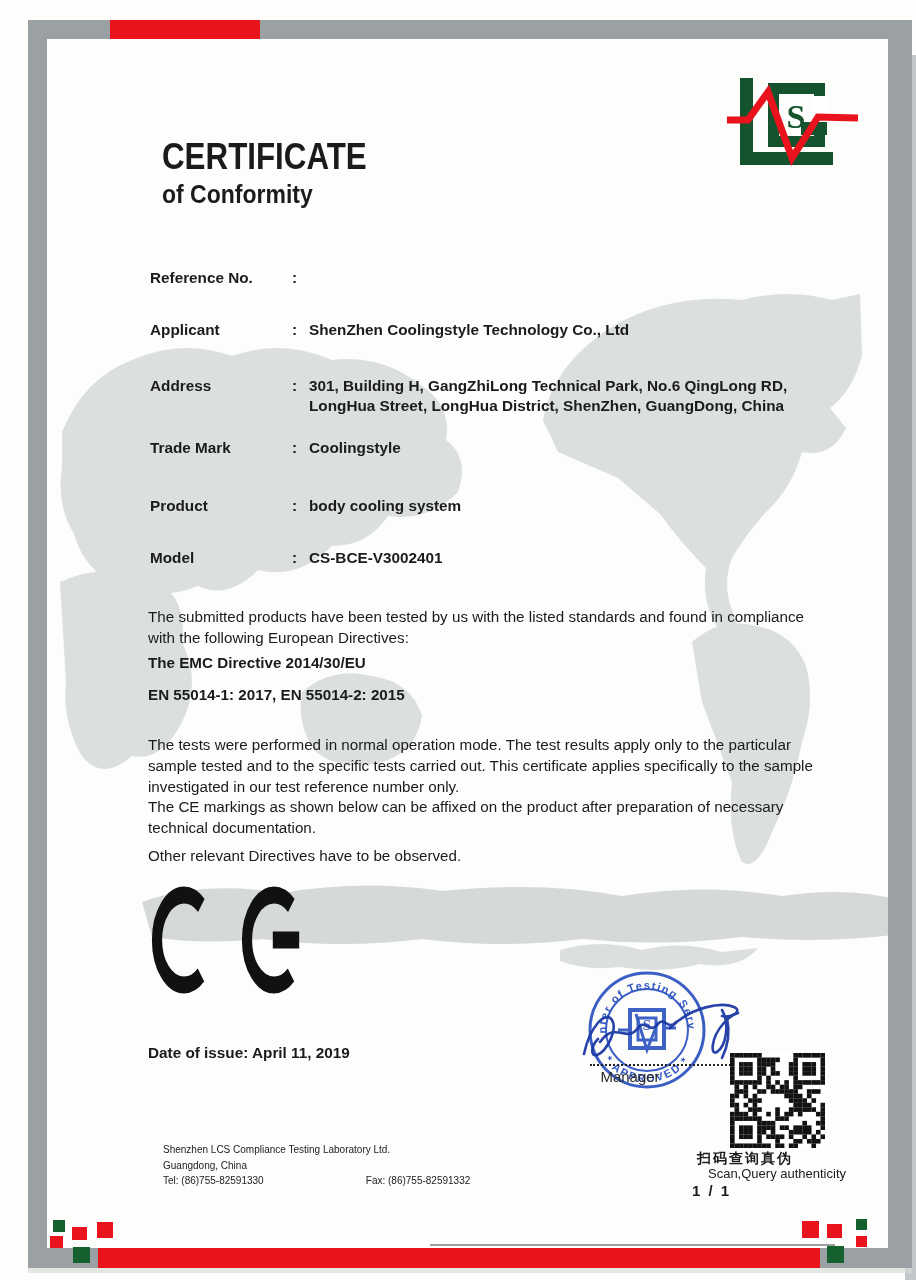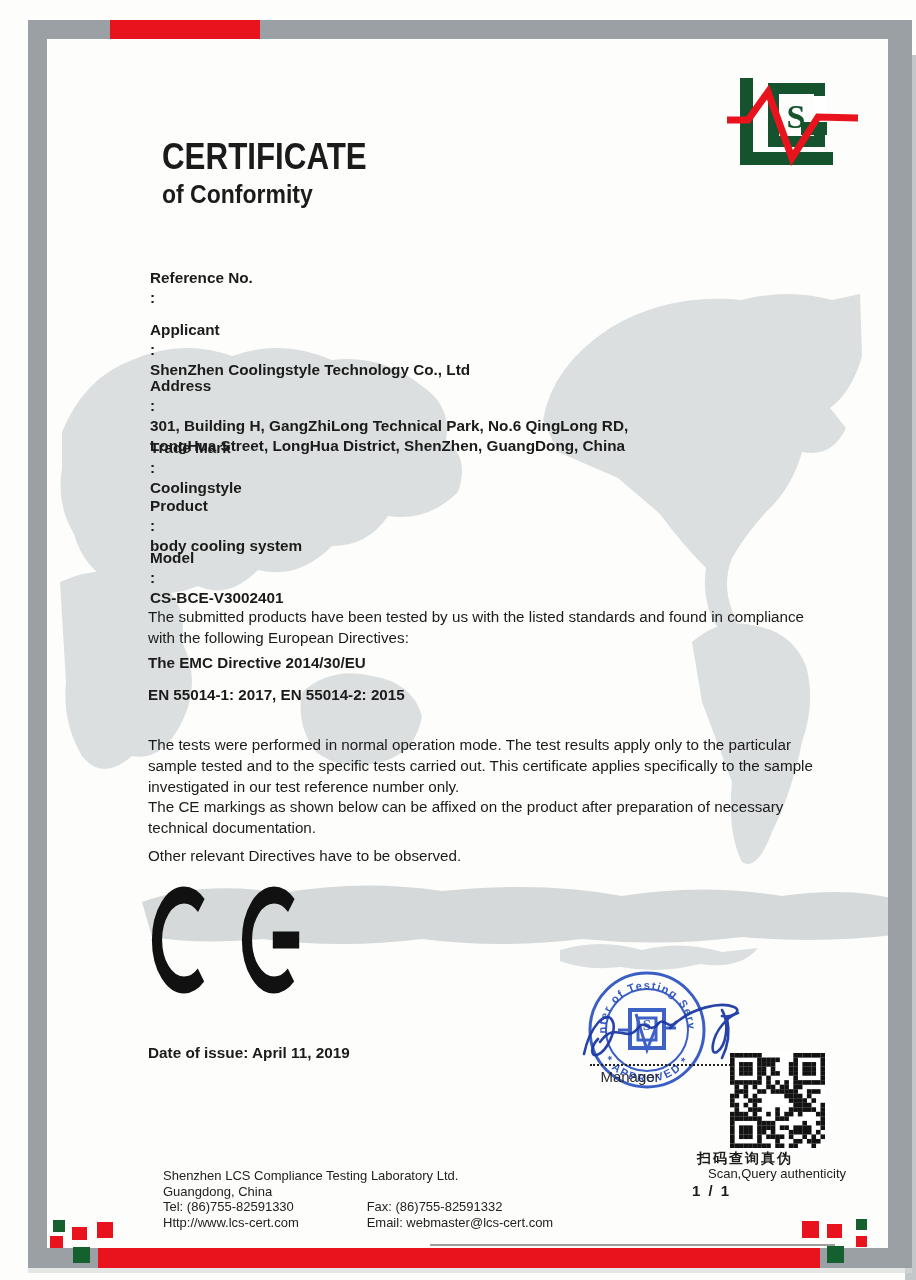--- a/index.html
+++ b/index.html
@@ -11,29 +11,29 @@
   
   .frame{background:#9aa0a4;z-index:2;}
   .red{background:#e8131c;}
   .green{background:#14602f;}
   .deco{z-index:3;}
   .content{z-index:4;}
   
   .title{font-size:36px;font-weight:700;letter-spacing:0;transform:scaleX(.87);transform-origin:left;white-space:nowrap;}
   .subtitle{font-size:25px;font-weight:700;transform:scaleX(.92);transform-origin:left;white-space:nowrap;}
   
-  .frow{left:150px;width:660px;display:flex;font-size:15.3px;font-weight:700;line-height:20px;flex-direction:column;}
+  .frow{left:150px;width:660px;display:flex;font-size:15.3px;font-weight:700;line-height:20px;}
   .flabel{width:142px;flex:none;}
   .fcolon{width:17px;flex:none;}
   .fvalue{flex:1;max-width:482px;}
   
   .para{left:148px;width:670px;font-size:15.2px;line-height:21px;}
   .bold{font-weight:700;}
   
-  .foot{font-size:13px;line-height:15.6px;color:#222;margin-top:26px;}
+  .foot{font-size:10px;line-height:15.6px;color:#222;}
   .footcol{display:inline-block;width:200px;}
   .dotline{border-bottom:2.5px dotted #222;}
   .manager{font-size:15px;color:#2b2b2b;}
   .qrcap-cn{font-size:14px;font-weight:700;text-align:left;letter-spacing:2px;}
   .qrcap-en{font-size:13px;font-weight:400;text-align:center;}
   .pageind{font-size:15px;font-weight:700;letter-spacing:2px;}
   .thinline{background:#4e4e4e;opacity:.55;}
   .shadow{background:#c3c7c9;}
 </style>
 </head>
@@ -424,19 +424,15 @@
   <div class="abs content qrcap-en" style="left:682px;top:1166px;width:190px">Scan,Query authenticity</div>
   <div class="abs content pageind" style="left:692px;top:1182px">1 / 1</div>
 
   <div class="abs content foot" style="left:163px;top:1142px;width:560px">
     <div>Shenzhen LCS Compliance Testing Laboratory Ltd.</div>
     <div>Guangdong, China</div>
     <div>
       <span class="footcol">Tel: (86)755-82591330</span>
       <span>Fax: (86)755-82591332</span>
     </div>
-    <div>
-      <span class="footcol">Http://www.lcs-cert.com</span>
-      <span>Email: webmaster@lcs-cert.com</span>
-    </div>
   </div>
 
 </div>
 
 </body></html>

